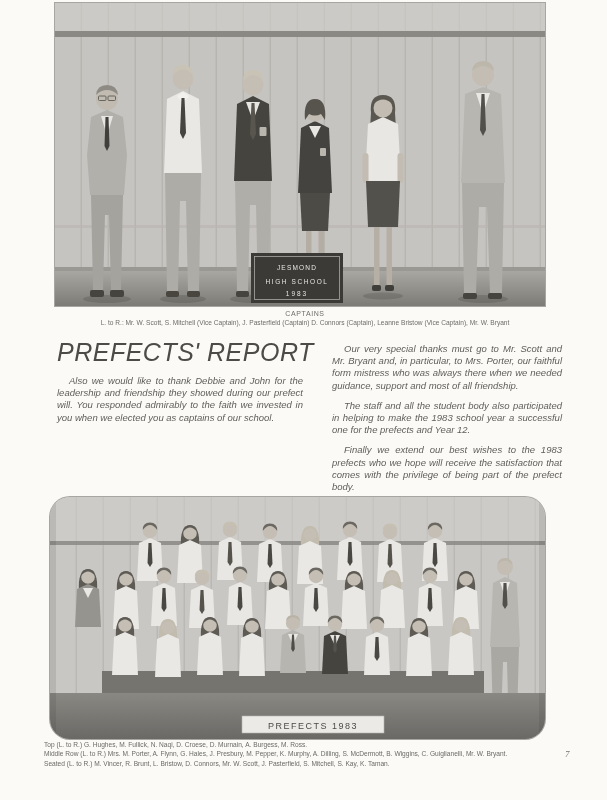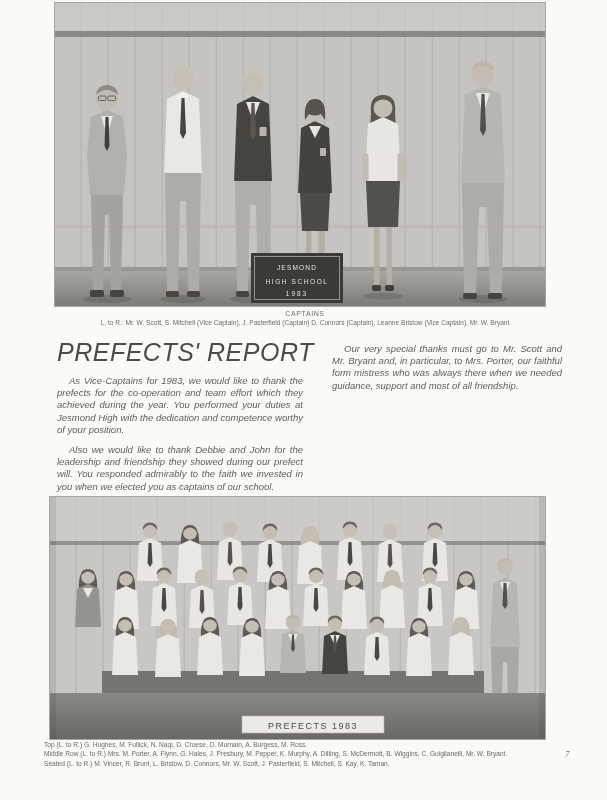--- a/index.html
+++ b/index.html
@@ -7,21 +7,21 @@
     width:607px; height:800px;
     background:#fbfaf6;
     font-family:"Liberation Sans", sans-serif;
     position:relative; overflow:hidden;
   }
   .page { position:absolute; inset:0; }
 
   .photo { position:absolute; overflow:hidden; box-shadow:0 0 0 1px #a8a6a2; background:#c6c4c0; }
   .photo svg { display:block; }
   .photo-top { left:55px; top:3px; width:490px; height:303px; }
-  .photo-bottom { left:50px; top:497px; width:495px; height:242px; }
+  .photo-bottom { left:50px; top:497px; width:495px; height:242px;border-radius:20px; }
 
   .top-caption { position:absolute; top:310px; left:40px; width:530px; text-align:center; color:#6e6d6a; }
   .caption-title { font-size:7px; letter-spacing:.6px; }
   .caption-line { font-size:6.6px; margin-top:2px; white-space:nowrap; }
 
   .report { position:absolute; top:338px; left:57px; width:505px; display:flex; gap:29px; color:#5f5e5b;font-style:italic; }
   .col { width:246px; }
   .report-title {
     font-size:25px; font-weight:400; letter-spacing:.5px; color:#4c4b48;
     margin:0 0 8px 0; white-space:nowrap;
@@ -151,25 +151,26 @@
   </figure>
 
   <div class="top-caption">
     <div class="caption-title">CAPTAINS</div>
     <div class="caption-line">L. to R.: Mr. W. Scott, S. Mitchell (Vice Captain), J. Pasterfield (Captain) D. Connors (Captain), Leanne Bristow (Vice Captain), Mr. W. Bryant</div>
   </div>
 
   <section class="report">
     <div class="col col-left">
       <h1 class="report-title">PREFECTS' REPORT</h1>
-      <p>As Vice-Captains for 1983, we would like to thank the prefects for the co-operation and team effort which they achieved during the year. You performed your duties at Jesmond High with the dedication and competence worthy of your position.</p>
       <p>Also we would like to thank Debbie and John for the leadership and friendship they showed during our prefect will. You responded admirably to the faith we invested in you when we elected you as captains of our school.</p>
     </div>
     <div class="col col-right">
       <p>Our very special thanks must go to Mr. Scott and Mr. Bryant and, in particular, to Mrs. Porter, our faithful form mistress who was always there when we needed guidance, support and most of all friendship.</p>
+      <p>The staff and all the student body also participated in helping to make the 1983 school year a successful one for the prefects and Year 12.</p>
+      <p>Finally we extend our best wishes to the 1983 prefects who we hope will receive the satisfaction that comes with the privilege of being part of the prefect body.</p>
     </div>
   </section>
 
   <figure class="photo photo-bottom" style="margin:0;">
     <svg viewBox="0 0 495 242" width="495" height="242">
       <defs>
         <pattern id="planksB" width="27" height="20" patternUnits="userSpaceOnUse">
           <rect x="25.6" width="1.3" height="20" fill="rgba(60,58,54,0.12)"></rect>
         </pattern>
         <linearGradient id="floorB" x1="0" y1="0" x2="0" y2="1">

